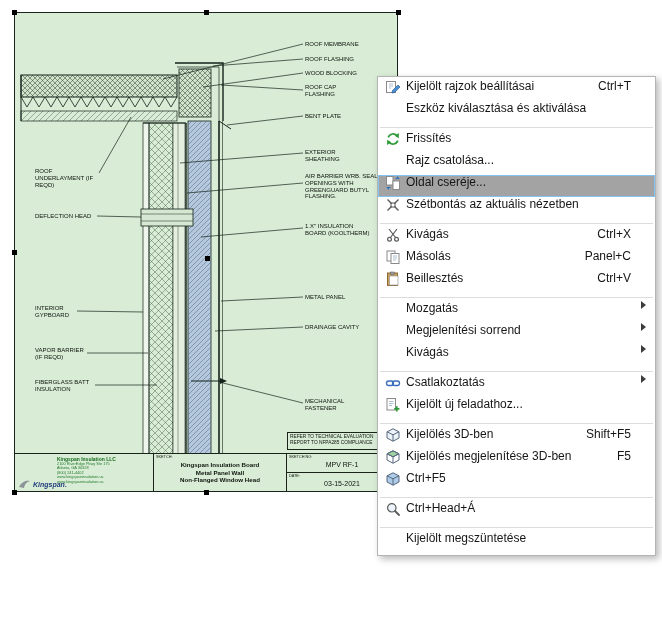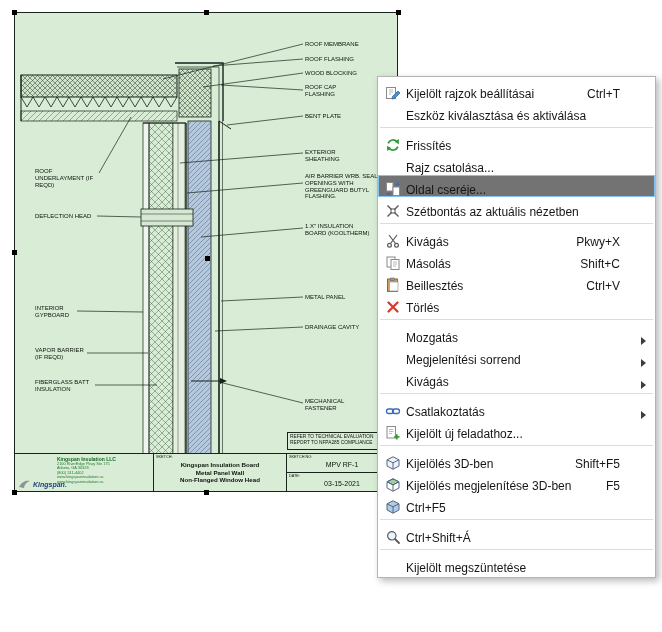--- a/index.html
+++ b/index.html
@@ -35,25 +35,25 @@
   .tb-tiny{position:absolute;left:2px;top:1px;font-size:3.8px;color:#0c140c}
   .tb-val{padding-top:7px;font-size:7px;color:#0c140c}
 
   
   .handle{position:absolute;width:5px;height:5px;background:#000;z-index:3}
 
   
   .menu{position:absolute;left:377px;top:76px;width:279px;z-index:10;background:#ffffff;
         border:1px solid #b4b4b4;box-shadow:3px 3px 7px rgba(0,0,0,.28);
         padding:2px 0;box-sizing:border-box;font-size:12px;color:#161616}
-  .mi{display:flex;align-items:flex-end;height:22px;position:relative;padding:0 2px;cursor:default}
-  .mi.hl{background:#737373;outline:1px solid #84c3f0;outline-offset:-1px}
+  .mi{display:flex;align-items:flex-start;height:22px;position:relative;padding:0 2px;cursor:default}
+  .mi.hl{background:#a3a3a3;outline:1px solid #84c3f0;outline-offset:-1px}
   .mic{flex:0 0 26px;display:flex;justify-content:center;align-items:center}
   .mil{flex:1;white-space:nowrap}
-  .mis{white-space:nowrap;margin-right:33px}
+  .mis{white-space:nowrap;margin-right:22px}
   .mar{position:absolute;right:9px;width:0;height:0;
        border-left:5px solid #3c3c3c;border-top:4px solid transparent;border-bottom:4px solid transparent}
   .msep{height:1px;background:#dcdcdc;margin:3.5px 2px}
 </style>
 </head>
 <body>
 
 <div class="paper">
 
   <svg class="detail-svg" width="384" height="480" viewBox="0 0 384 480">
@@ -255,53 +255,44 @@
 
   <div class="mi">
     <span class="mic">
       <svg width="16" height="16" viewBox="0 0 16 16">
           <path d="M4 2 L10.5 10.5 M12 2 L5.5 10.5" stroke="#5a5a5a" stroke-width="1.2"></path>
           <circle cx="4.5" cy="12.2" r="1.9" fill="none" stroke="#5a5a5a" stroke-width="1.2"></circle>
           <circle cx="11.5" cy="12.2" r="1.9" fill="none" stroke="#5a5a5a" stroke-width="1.2"></circle>
         </svg>
     </span>
     <span class="mil">Kivágás</span>
-    <span class="mis">Pkwy+X</span>
+    <span class="mis">Ctrl+X</span>
   </div>
   <div class="mi">
     <span class="mic">
       <svg width="16" height="16" viewBox="0 0 16 16">
           <rect x="2" y="2" width="8" height="10" fill="#fff" stroke="#8a8a8a"></rect>
           <rect x="6" y="4.5" width="8" height="10" fill="#fff" stroke="#8a8a8a"></rect>
           <path d="M8 7h4M8 9h4M8 11h3" stroke="#9ab0c4" stroke-width="0.8"></path>
         </svg>
     </span>
     <span class="mil">Másolás</span>
-    <span class="mis">Shift+C</span>
+    <span class="mis">Panel+C</span>
   </div>
   <div class="mi">
     <span class="mic">
       <svg width="16" height="16" viewBox="0 0 16 16">
           <rect x="2.5" y="2" width="10" height="12.5" fill="#caa05c" stroke="#8a6a30"></rect>
           <rect x="5.5" y="1" width="4" height="2.5" fill="#9a9a9a" stroke="#6a6a6a" stroke-width="0.6"></rect>
           <rect x="4.5" y="5" width="8.5" height="9" fill="#fff" stroke="#999" stroke-width="0.7"></rect>
         </svg>
     </span>
     <span class="mil">Beillesztés</span>
     <span class="mis">Ctrl+V</span>
   </div>
-  <div class="mi">
-    <span class="mic">
-      <svg width="16" height="16" viewBox="0 0 16 16">
-          <path d="M3.5 3.5 L12.5 12.5 M12.5 3.5 L3.5 12.5" stroke="#d83a2e" stroke-width="2.3" stroke-linecap="round"></path>
-        </svg>
-    </span>
-    <span class="mil">Törlés</span>
-    <span class="mis"></span>
-  </div>
 
   <div class="msep"></div>
 
   <div class="mi">
     <span class="mic"></span>
     <span class="mil">Mozgatás</span>
     <span class="mis"></span>
     <span class="mar"></span>
   </div>
   <div class="mi">
@@ -377,21 +368,21 @@
 
   <div class="msep"></div>
 
   <div class="mi">
     <span class="mic">
       <svg width="16" height="16" viewBox="0 0 16 16">
           <circle cx="6.8" cy="6.8" r="4.2" fill="#eef4fb" stroke="#5a5a5a" stroke-width="1.2"></circle>
           <path d="M10 10 L14 14" stroke="#5a5a5a" stroke-width="1.8" stroke-linecap="round"></path>
         </svg>
     </span>
-    <span class="mis">Ctrl+Shift+Á</span>
+    <span class="mis">Ctrl+Head+Á</span>
   </div>
 
   <div class="msep"></div>
 
   <div class="mi">
     <span class="mic"></span>
     <span class="mil">Kijelölt megszüntetése</span>
     <span class="mis"></span>
   </div>
 

